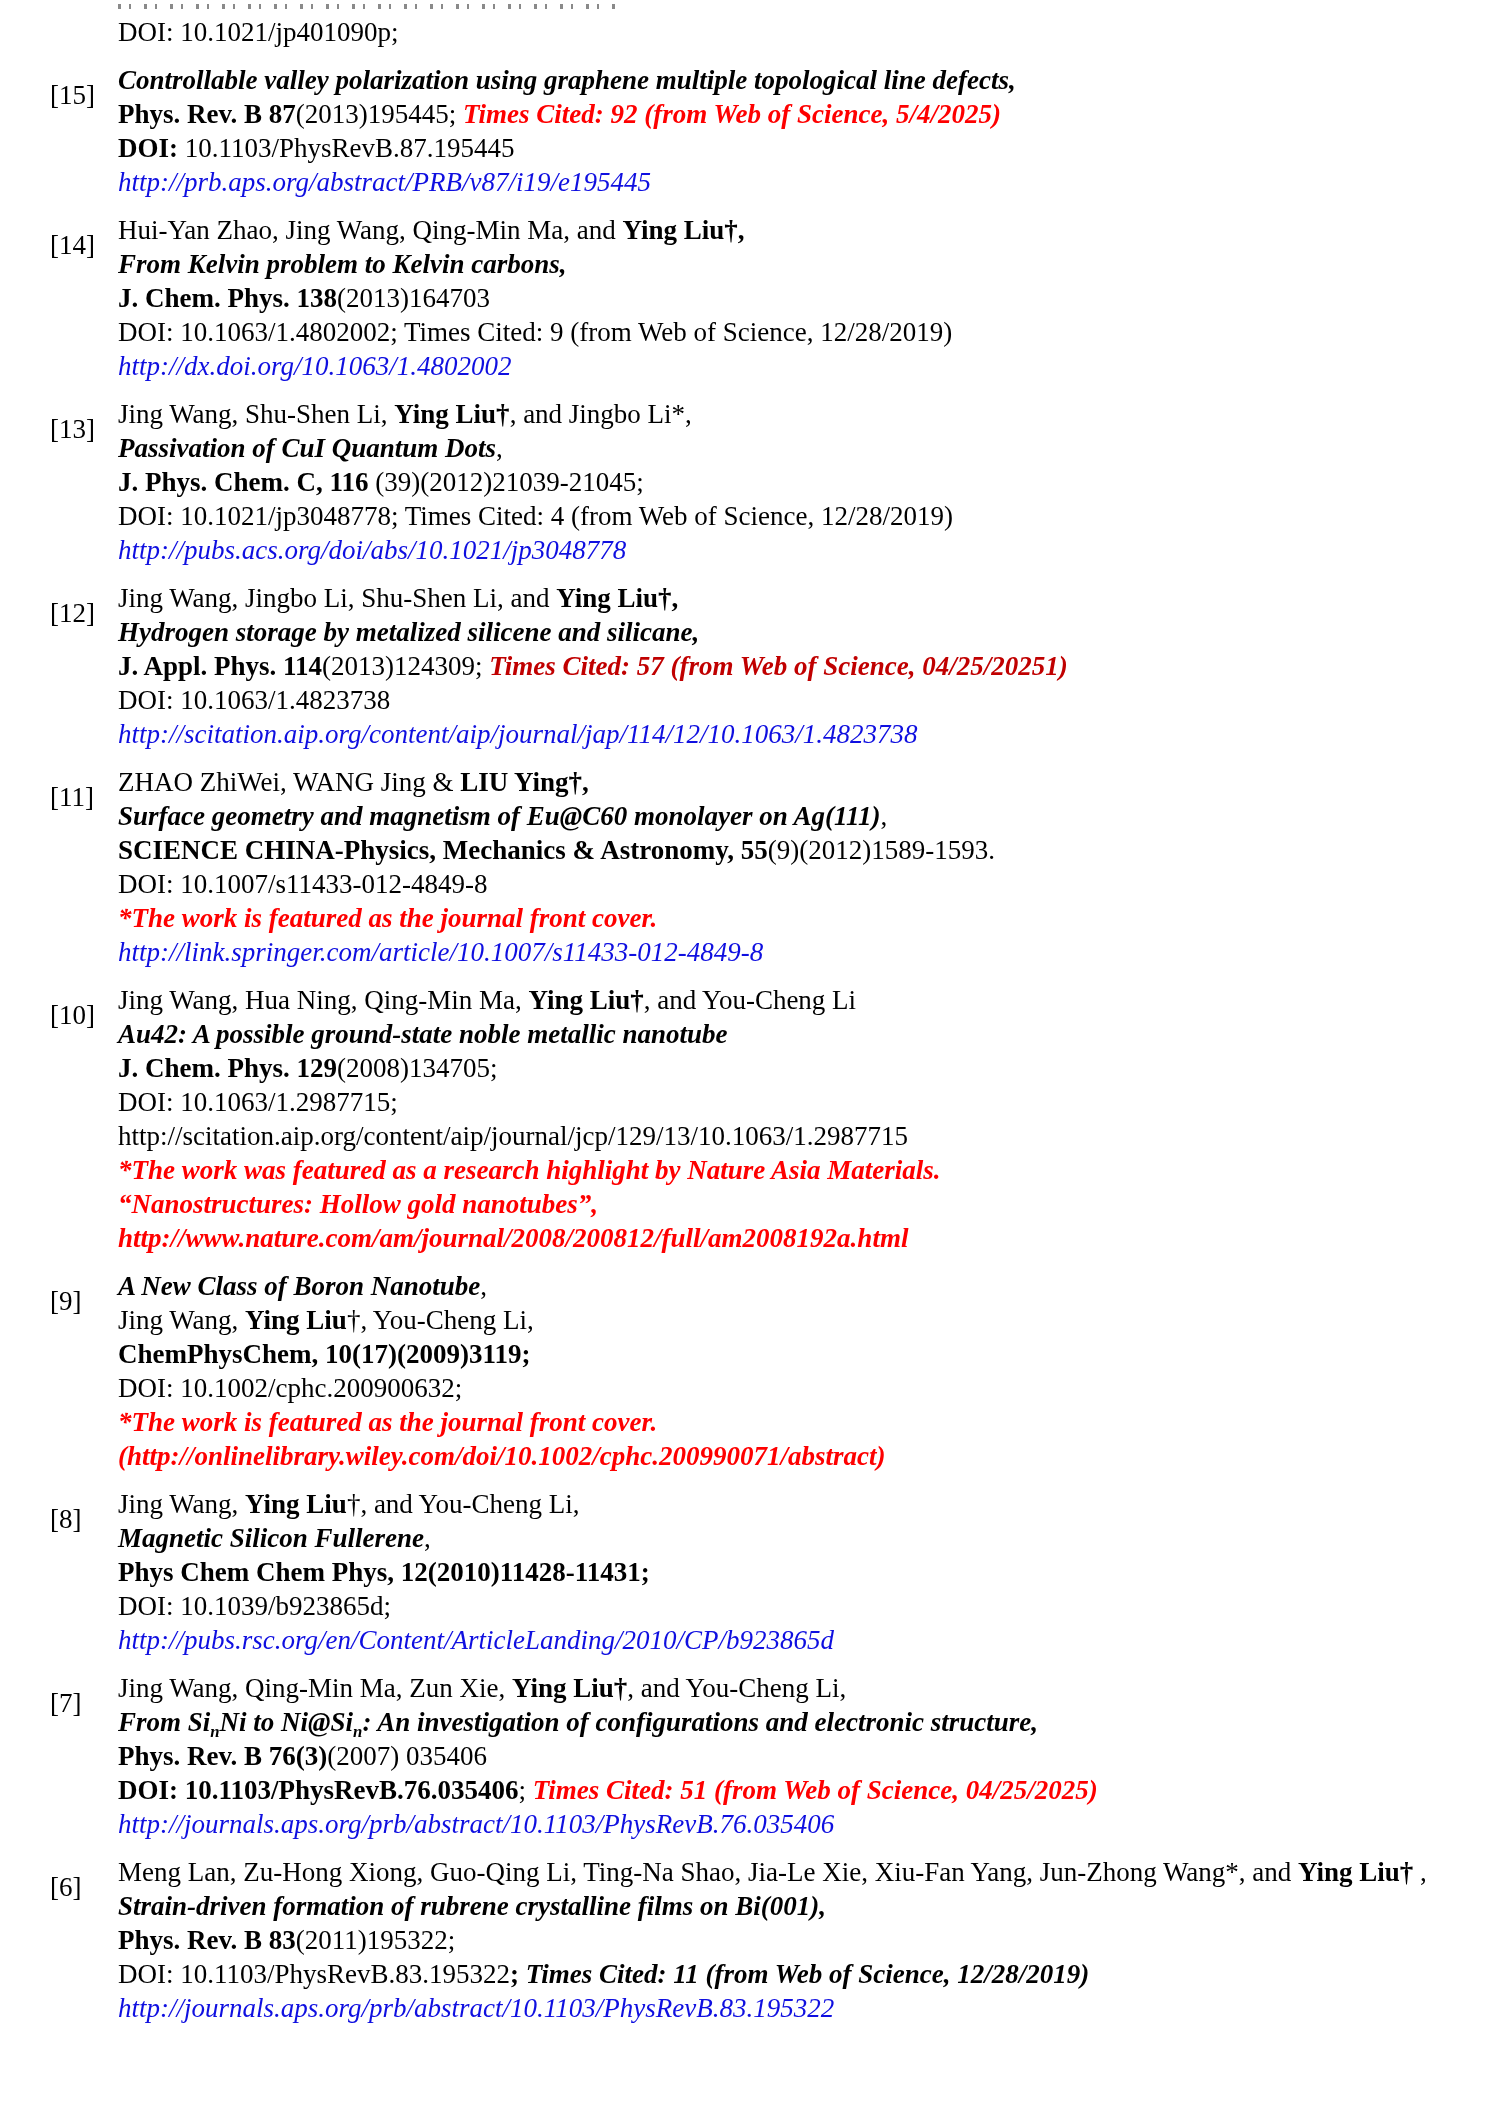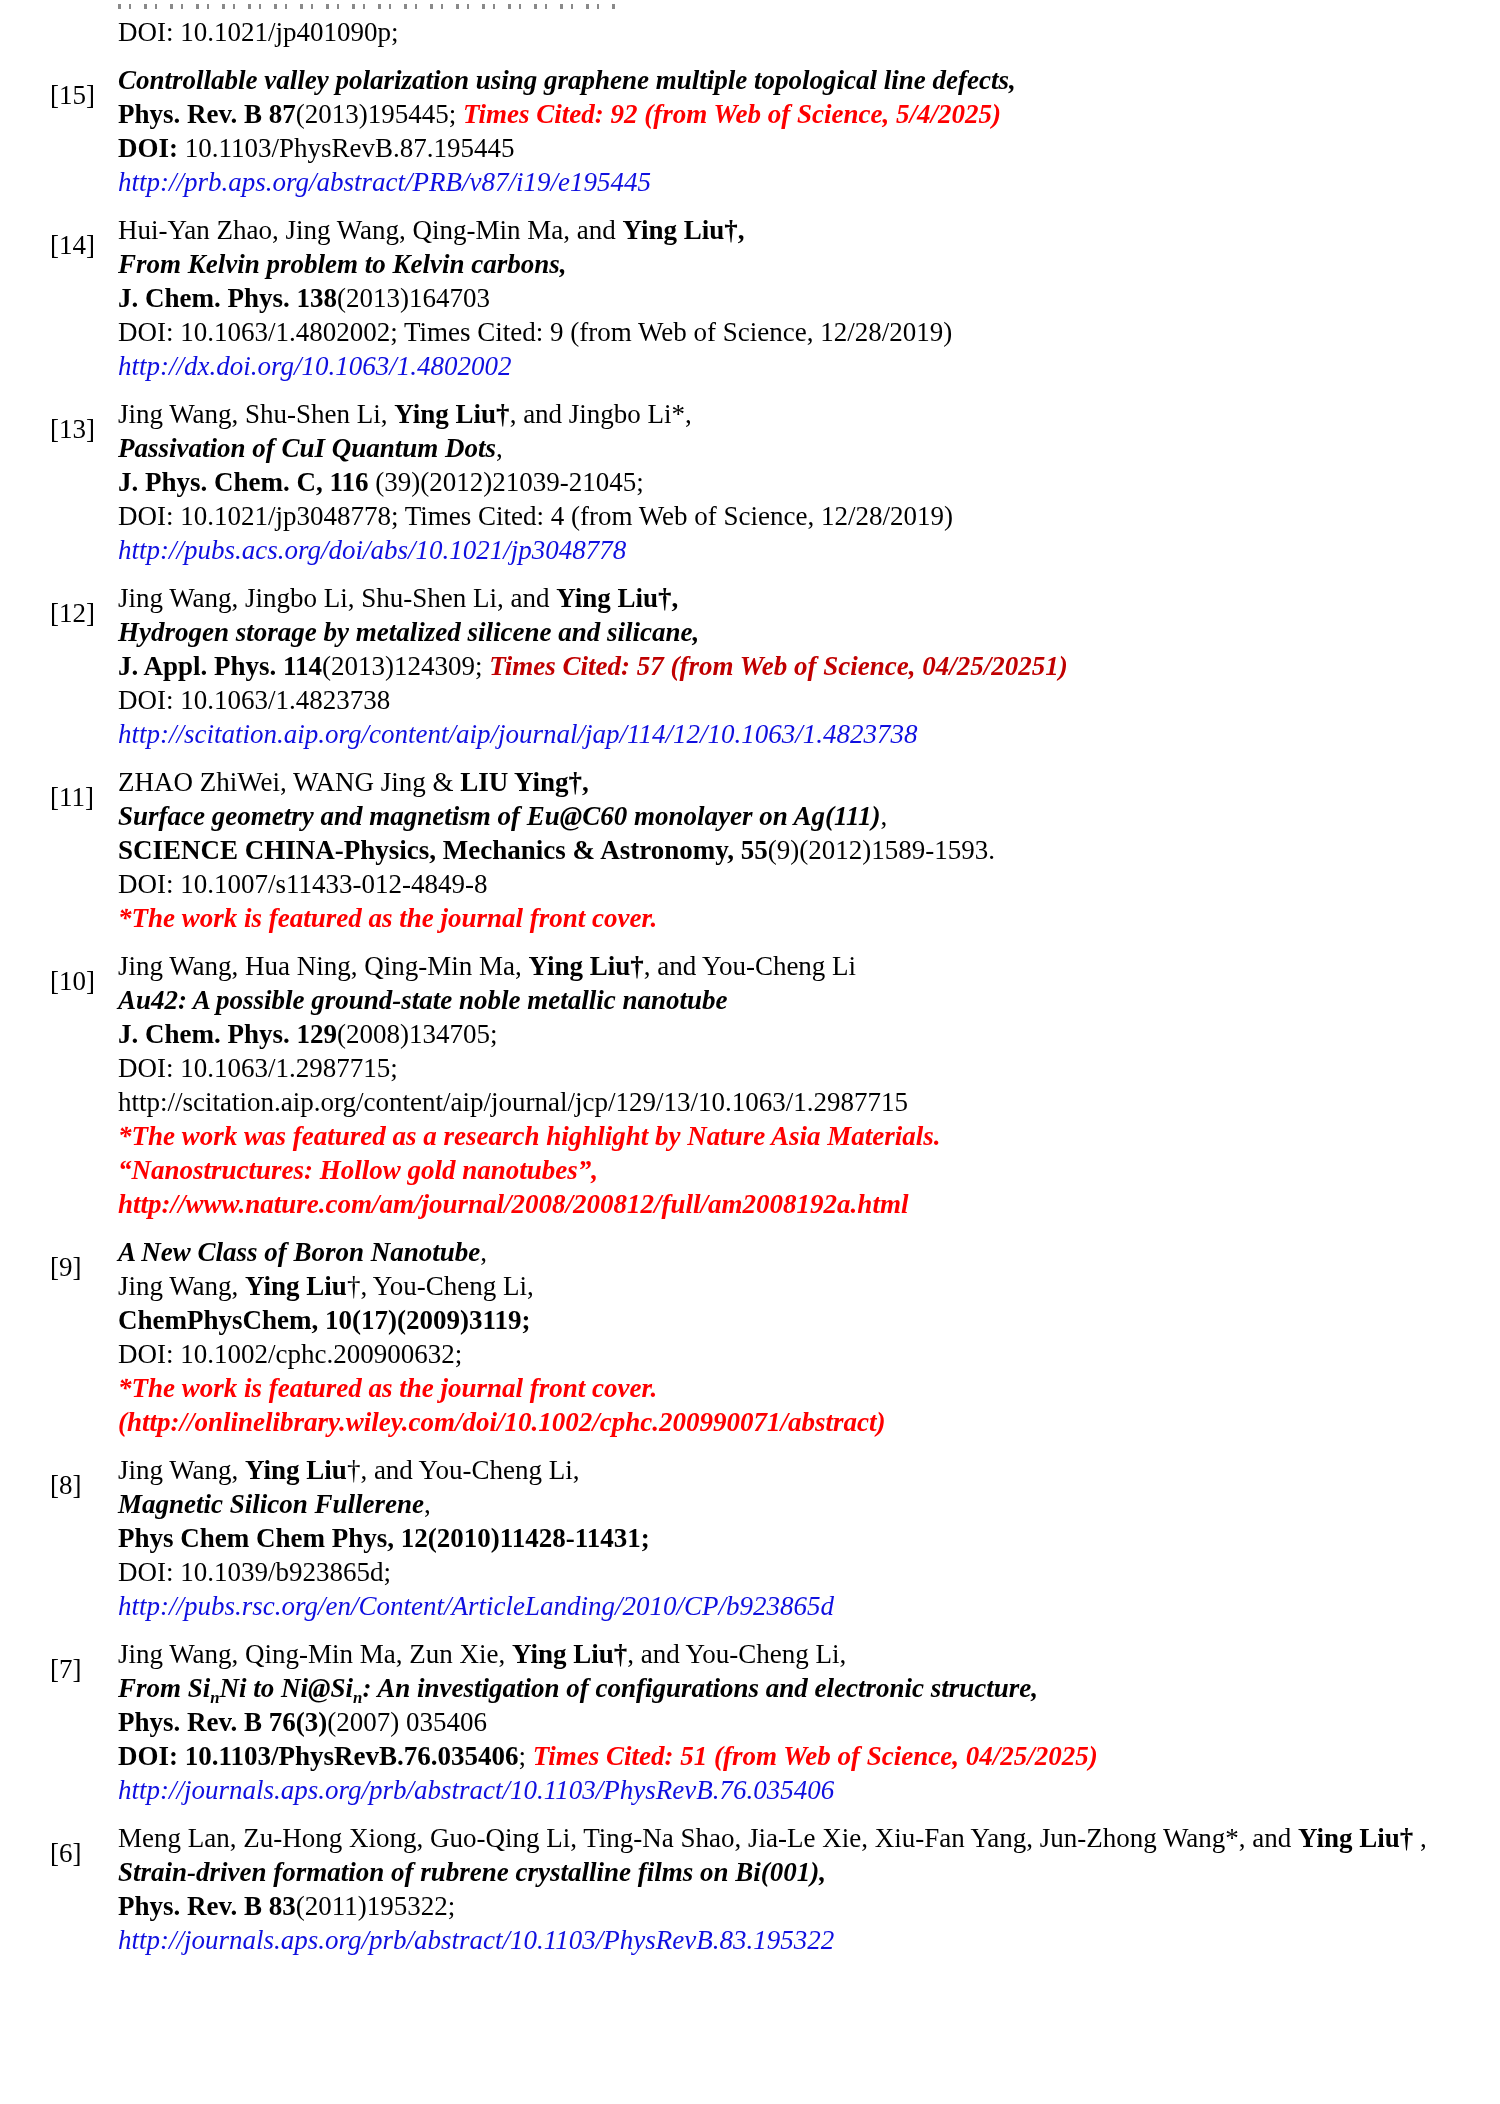--- a/index.html
+++ b/index.html
@@ -82,20 +82,21 @@
       </div>
     </div>
     <div class="entry">
       <div class="label p">[11]</div>
       <div class="content">
         <div class="line"><span class="seg p">ZHAO ZhiWei, WANG Jing &amp; </span><span class="seg b">LIU Ying†,</span></div>
         <div class="line"><span class="seg bi">Surface geometry and magnetism of Eu@C60 monolayer on Ag(111)</span><span class="seg p">,</span></div>
         <div class="line"><span class="seg b">SCIENCE CHINA-Physics, Mechanics &amp; Astronomy, 55</span><span class="seg p">(9)(2012)1589-1593.</span></div>
         <div class="line"><span class="seg p">DOI: 10.1007/s11433-012-4849-8</span></div>
         <div class="line"><span class="seg red">*The work is featured as the journal front cover.</span></div>
+        <div class="line"><span class="seg link">http://link.springer.com/article/10.1007/s11433-012-4849-8</span></div>
       </div>
     </div>
     <div class="entry">
       <div class="label p">[10]</div>
       <div class="content">
         <div class="line"><span class="seg p">Jing Wang, Hua Ning, Qing-Min Ma, </span><span class="seg b">Ying Liu†</span><span class="seg p">, and You-Cheng Li</span></div>
         <div class="line"><span class="seg bi">Au42: A possible ground-state noble metallic nanotube</span></div>
         <div class="line"><span class="seg b">J. Chem. Phys. 129</span><span class="seg p">(2008)134705;</span></div>
         <div class="line"><span class="seg p">DOI: 10.1063/1.2987715;</span></div>
         <div class="line"><span class="seg purl">http://scitation.aip.org/content/aip/journal/jcp/129/13/10.1063/1.2987715</span></div>
@@ -134,16 +135,17 @@
         <div class="line"><span class="seg b">DOI: 10.1103/PhysRevB.76.035406</span><span class="seg p">; </span><span class="seg red">Times Cited: 51 (from Web of Science, 04/25/2025)</span></div>
         <div class="line"><span class="seg link">http://journals.aps.org/prb/abstract/10.1103/PhysRevB.76.035406</span></div>
       </div>
     </div>
     <div class="entry">
       <div class="label p">[6]</div>
       <div class="content">
         <div class="line"><span class="seg p">Meng Lan, Zu-Hong Xiong, Guo-Qing Li, Ting-Na Shao, Jia-Le Xie, Xiu-Fan Yang, Jun-Zhong Wang*, and </span><span class="seg b">Ying Liu†</span><span class="seg p"> ,</span></div>
         <div class="line"><span class="seg bi">Strain-driven formation of rubrene crystalline films on Bi(001),</span></div>
         <div class="line"><span class="seg b">Phys. Rev. B 83</span><span class="seg p">(2011)195322;</span></div>
+        <div class="line"><span class="seg p">DOI: 10.1103/PhysRevB.83.195322</span><span class="seg b">; </span><span class="seg bi">Times Cited: 11 (from Web of Science, 12/28/2019)</span></div>
         <div class="line"><span class="seg link">http://journals.aps.org/prb/abstract/10.1103/PhysRevB.83.195322</span></div>
       </div>
     </div>
   </div>
 
 </body></html>

